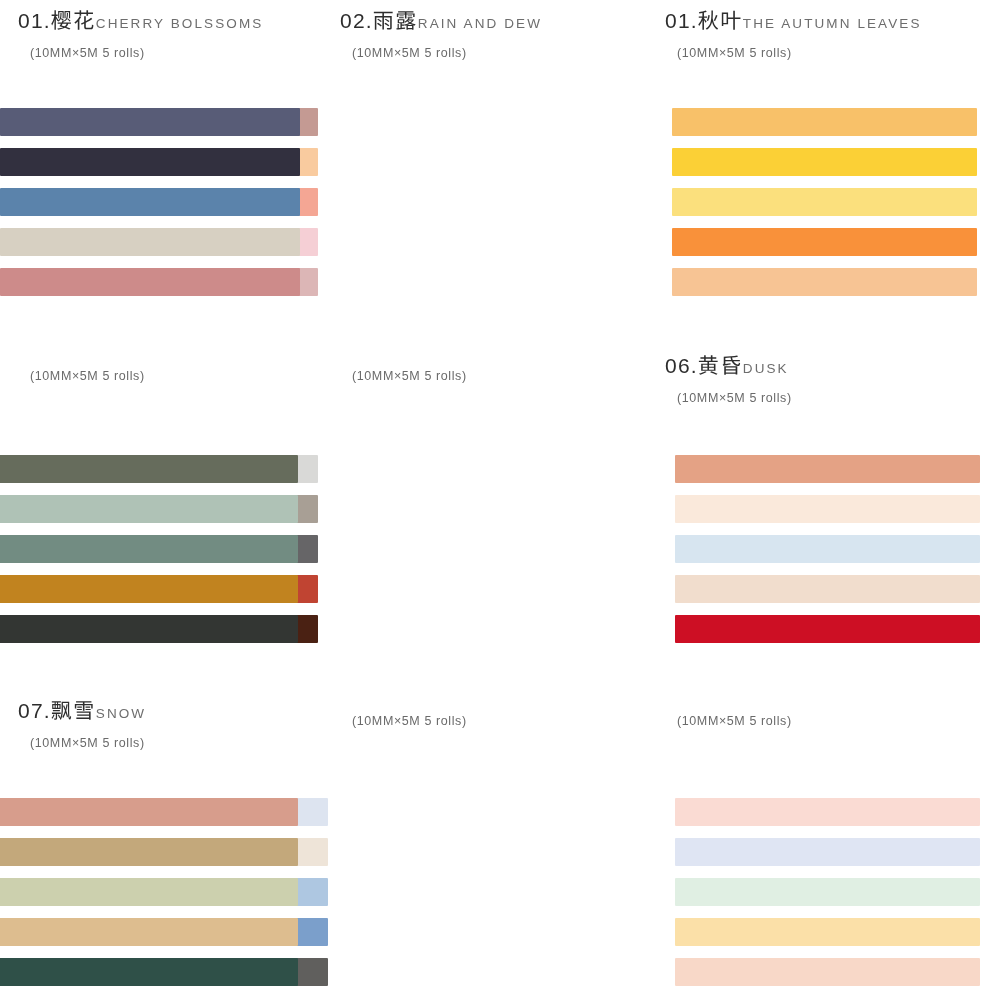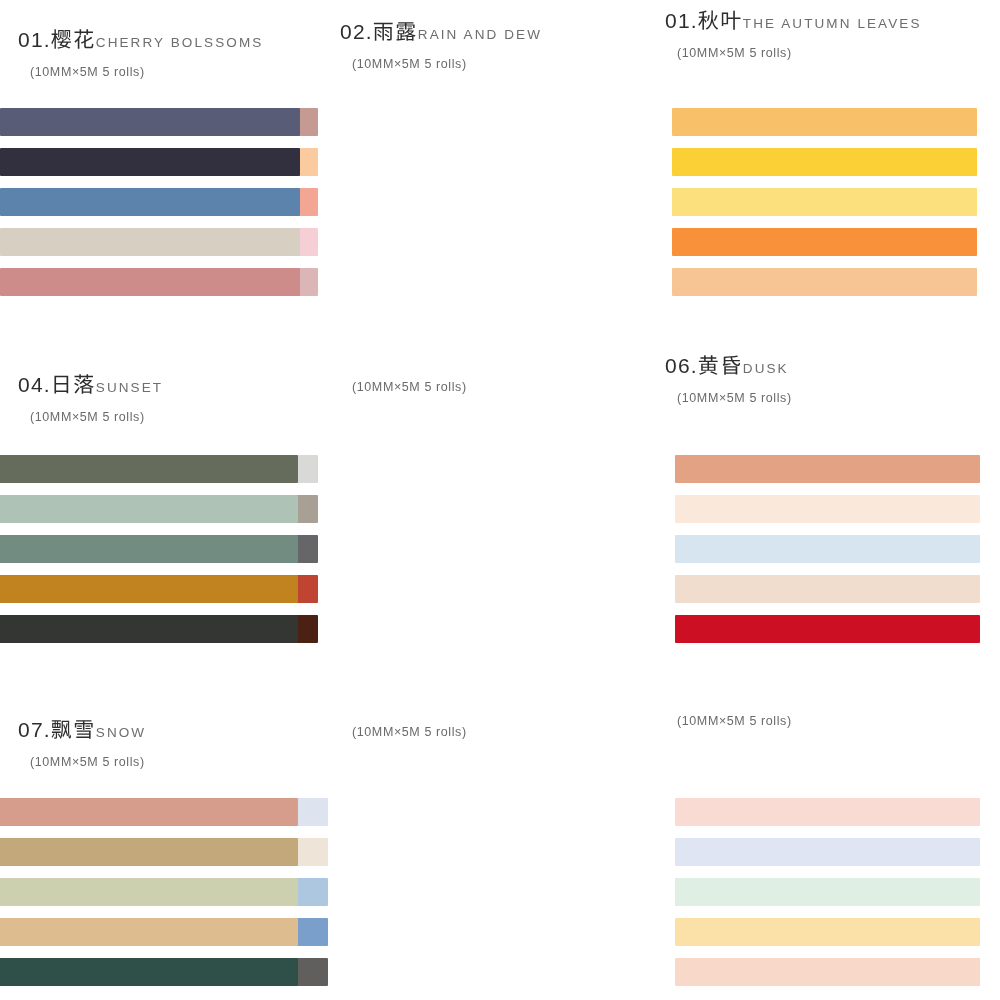--- a/index.html
+++ b/index.html
@@ -83,22 +83,22 @@
   }
   .swatch {
     height: 28px;
     width: 300px;
     margin-bottom: 12px;
     border-radius: 1px;
   }
   .swatch:last-child { margin-bottom: 0; }
 
   
-  .col-0 .group-header { padding-left: 18px; margin-top: 19px; }
-  .col-1 .group-header { padding-left: 10px; margin-top: 11px; }
+  .col-0 .group-header { padding-left: 18px; }
+  .col-1 .group-header { padding-left: 10px; }
   .col-2 .group-header { padding-left: 5px; }
 
   .col-0 .swatches { left: 18px; }
   .col-1 .swatches { left: 347px; margin-left: -337px; }
   .col-2 .swatches { left: 12px; }
 
   .row-0 .swatches { top: 108px; }
   .row-1 .swatches { top: 110px; }
   .row-2 .swatches { top: 108px; }
 
@@ -153,21 +153,20 @@
         <div class="swatches">
           <div class="swatch" style="background-color: rgb(248, 193, 105);"></div>
           <div class="swatch" style="background-color: rgb(251, 208, 54);"></div>
           <div class="swatch" style="background-color: rgb(251, 224, 125);"></div>
           <div class="swatch" style="background-color: rgb(249, 145, 58);"></div>
           <div class="swatch" style="background-color: rgb(247, 196, 148);"></div>
         </div>
       </div>
       <div class="group col-0 row-1 g-04">
         <div class="group-header">
-          <div class="group-title"><span class="title-num">04.</span><span class="title-cn">日落</span><span class="title-en">SUNSET</span></div>
           <div class="group-spec">(10MM×5M  5 rolls)</div>
         </div>
         <div class="swatches">
           <div class="swatch" style="background-color: rgb(217, 217, 215);"></div>
           <div class="swatch" style="background-color: rgb(168, 159, 149);"></div>
           <div class="swatch" style="background-color: rgb(102, 101, 103);"></div>
           <div class="swatch" style="background-color: rgb(192, 68, 50);"></div>
           <div class="swatch" style="background-color: rgb(74, 33, 19);"></div>
         </div>
       </div>

